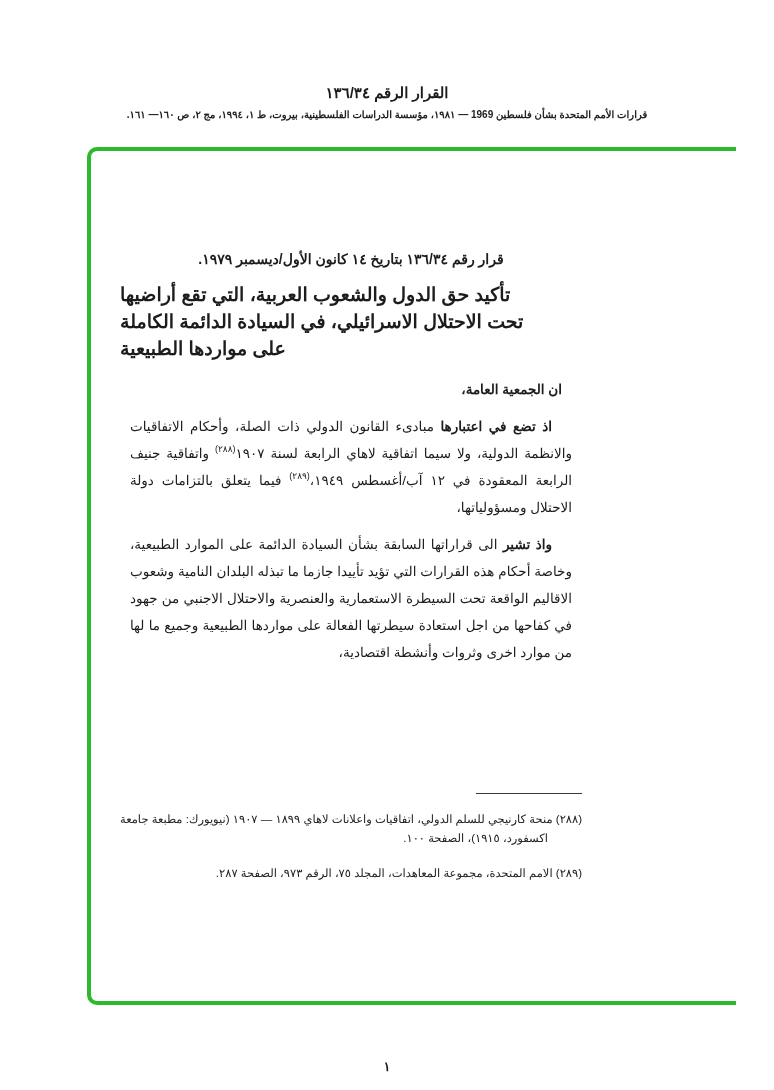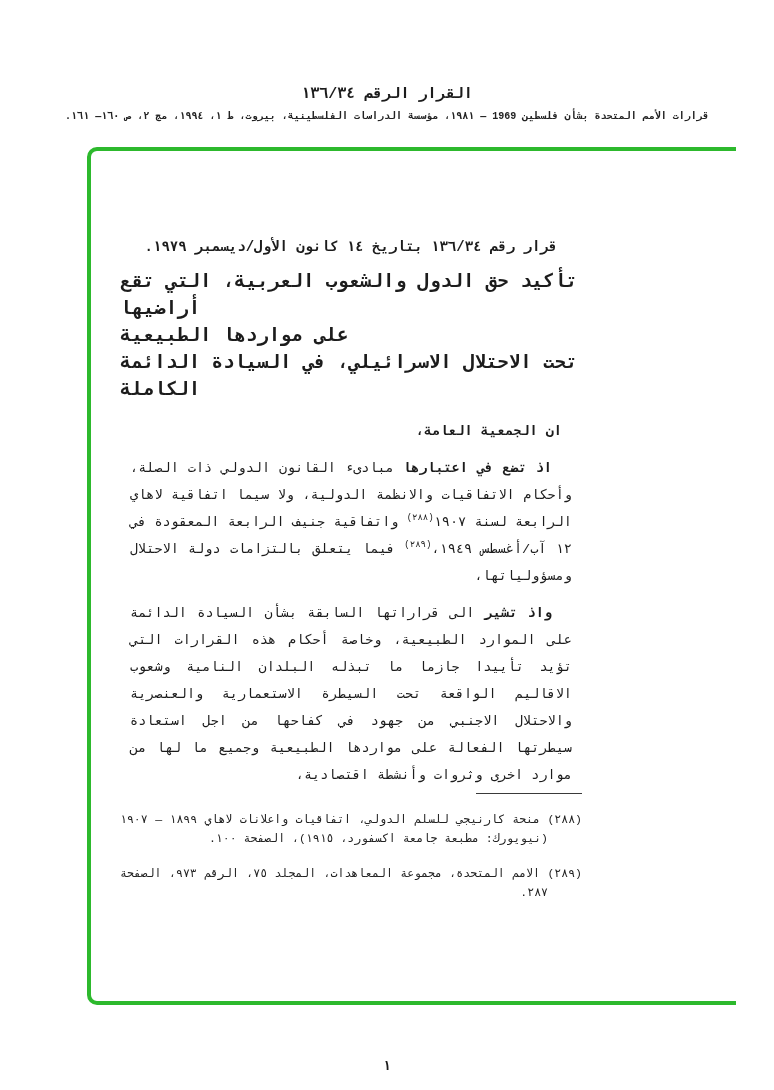--- a/index.html
+++ b/index.html
@@ -3,21 +3,21 @@
 <meta charset="utf-8">
 <style>
   html, body { margin: 0; padding: 0; background: #ffffff; }
   .page {
     position: relative;
     width: 698px;
     height: 1090px;
     background: #ffffff;
     margin: 0 auto;
     overflow: hidden;
-    font-family: Liberation Mono, monospace;
+    font-family: Liberation Sans, sans-serif;
     color: #1c1c1c;
   }
   .page-header {
     position: absolute;
     top: 84px;
     left: 0;
     right: 0;
     text-align: center;
     direction: rtl;
   }
@@ -38,21 +38,21 @@
     top: 147px;
     width: 664px;
     height: 858px;
     border: 4px solid #2db92d;
     border-radius: 10px;
     box-sizing: border-box;
     background: #ffffff;
   }
   .content {
     position: absolute;
-    top: 234px;
+    top: 246px;
     right: 154px;
     width: 462px;
     direction: rtl;
     font-size: 13.5px;
     line-height: 27px;
     text-align: justify;
   }
   .res-title {
     margin: 0 0 8px 0;
     text-align: center;
@@ -121,22 +121,22 @@
     <div class="header-title">القرار الرقم ١٣٦/٣٤</div>
     <div class="header-citation">قرارات الأمم المتحدة بشأن فلسطين 1969 — ١٩٨١، مؤسسة الدراسات الفلسطينية، بيروت، ط ١، ١٩٩٤، مج ٢، ص ١٦٠— ١٦١.</div>
   </div>
 
   <div class="frame" style="border-color: rgb(45, 185, 45);"></div>
 
   <div class="content">
     <p class="res-title">قرار رقم ١٣٦/٣٤ بتاريخ ١٤ كانون الأول/ديسمبر ١٩٧٩.</p>
     <div class="res-subtitle">
       <div>تأكيد حق الدول والشعوب العربية، التي تقع أراضيها</div>
+      <div>تحت الاحتلال الاسرائيلي، في السيادة الدائمة الكاملة</div>
       <div>على مواردها الطبيعية</div>
-      <div>تحت الاحتلال الاسرائيلي، في السيادة الدائمة الكاملة</div>
     </div>
     <p class="opening">ان الجمعية العامة،</p>
 
     <p class="para"><span class="lead">اذ تضع في اعتبارها </span><span>مبادىء القانون الدولي ذات الصلة، وأحكام الاتفاقيات والانظمة الدولية، ولا سيما اتفاقية لاهاي الرابعة لسنة ١٩٠٧</span><sup class="fn-ref">(٢٨٨)</sup><span> واتفاقية جنيف الرابعة المعقودة في ١٢ آب/أغسطس ١٩٤٩،</span><sup class="fn-ref">(٢٨٩)</sup><span> فيما يتعلق بالتزامات دولة الاحتلال ومسؤولياتها،</span></p>
 
     <p class="para"><span class="lead">واذ تشير </span><span>الى قراراتها السابقة بشأن السيادة الدائمة على الموارد الطبيعية، وخاصة أحكام هذه القرارات التي تؤيد تأييدا جازما ما تبذله البلدان النامية وشعوب الاقاليم الواقعة تحت السيطرة الاستعمارية والعنصرية والاحتلال الاجنبي من جهود في كفاحها من اجل استعادة سيطرتها الفعالة على مواردها الطبيعية وجميع ما لها من موارد اخرى وثروات وأنشطة اقتصادية،</span></p>
 
   </div>
 
   <div class="footnotes">

